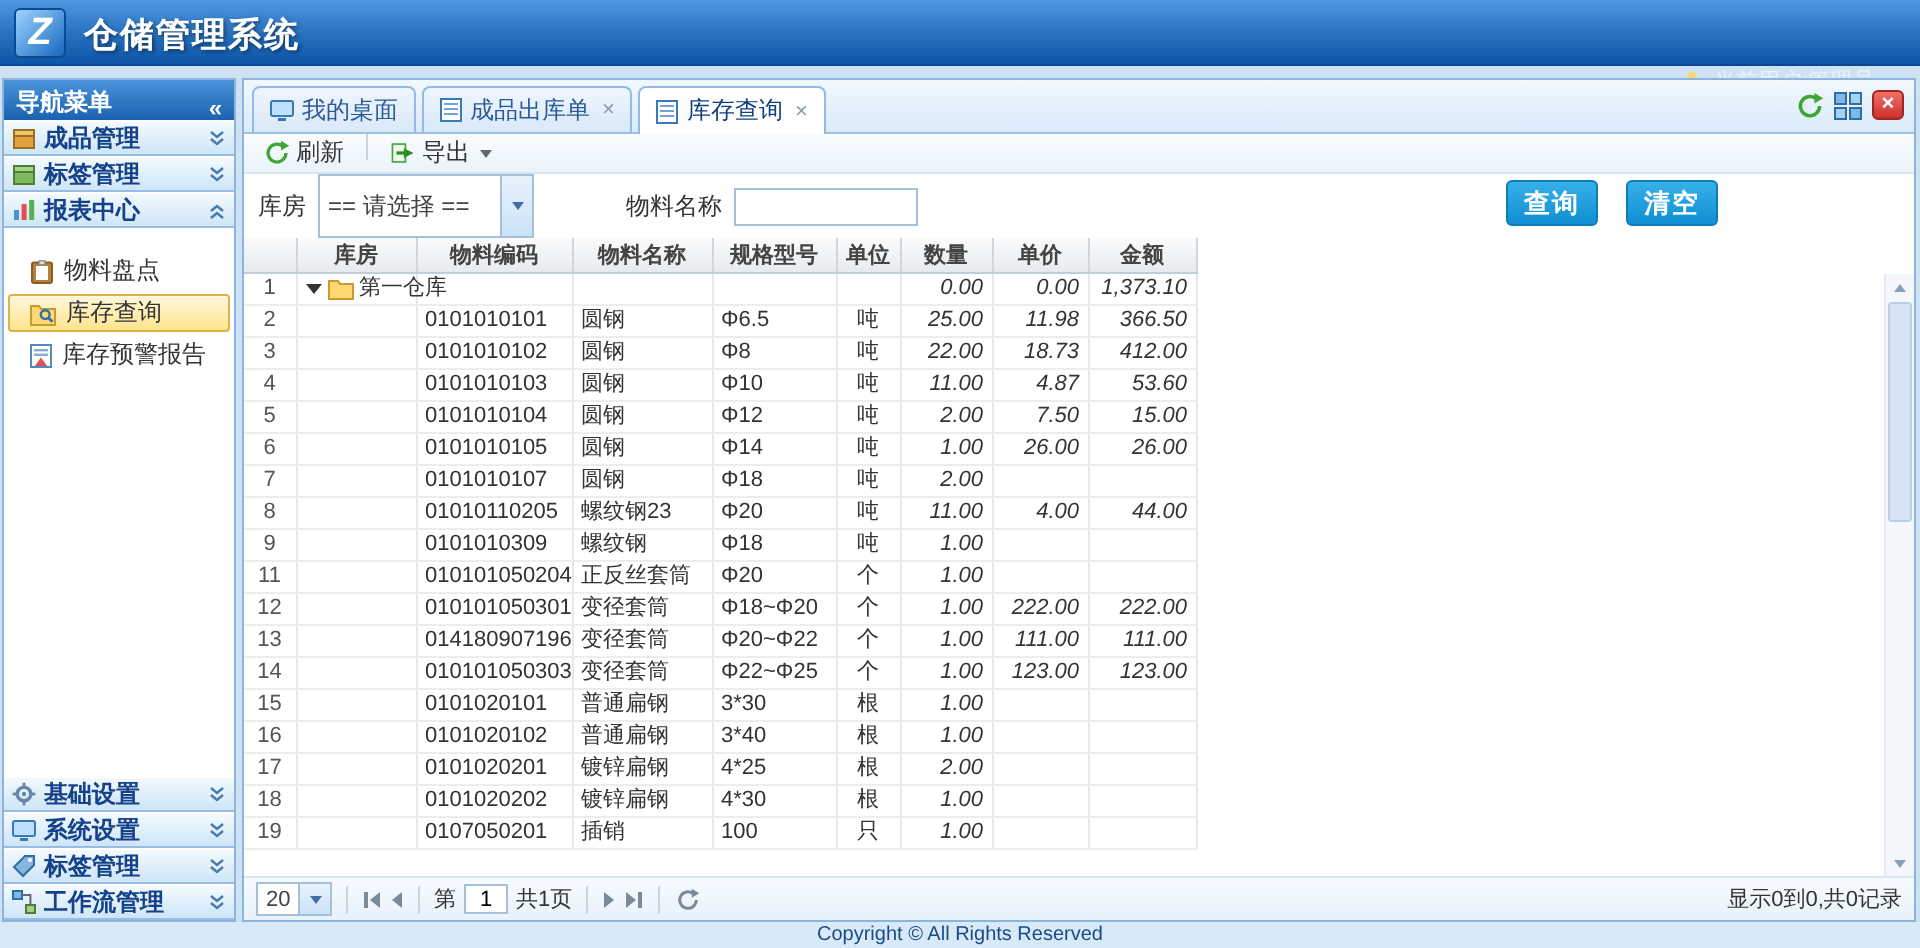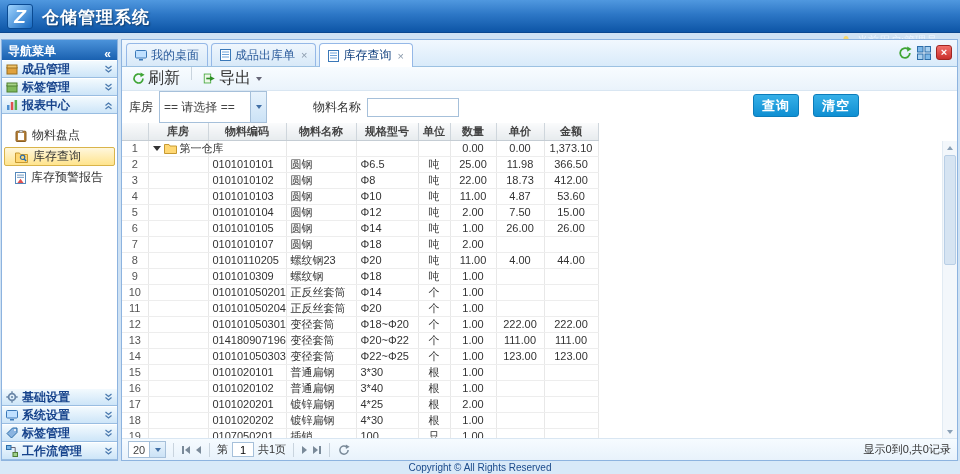--- a/index.html
+++ b/index.html
@@ -46,21 +46,21 @@
     padding:0 8px; font-size:12px; color:#2a5a9a; cursor:pointer; }
   .tab.active { background:#fff; color:#0f3f7e; height:24px; margin-bottom:-1px; }
   .tab-close { color:#8a9aac; font-size:11px; margin-left:2px; cursor:pointer; }
   .panel-tools { position:absolute; right:5px; top:5px; display:flex; align-items:center; gap:5px; }
   .red-close { width:16px; height:15px; background:linear-gradient(180deg,#f2706a,#c9302c);
     border:1px solid #a02622; border-radius:3px; color:#fff; font-size:11px; font-weight:bold;
     text-align:center; line-height:13px; cursor:pointer; }
 
   .toolbar { flex:0 0 20px; background:linear-gradient(180deg,#f8fcff,#eaf3fb);
     border-bottom:1px solid #d9e6f2; display:flex; align-items:flex-start; padding:0 5px; gap:2px;
-    font-size:16px; color:#333; }
+    font-size:12px; color:#333; }
   .tbtn { display:flex; align-items:center; gap:3px; padding:1px 5px; border-radius:3px; cursor:pointer; }
   .tsep { width:1px; height:13px; background:#c9d4de; margin:0 4px; }
   .tri-down-gray { width:0; height:0; border-left:3px solid transparent; border-right:3px solid transparent; border-top:4px solid #667; margin-left:2px; }
 
   .filterbar { flex:0 0 30px; display:flex; align-items:center; padding:0 7px; font-size:12px; color:#333; position:relative; background:#fff; }
   .flabel { margin-right:6px; }
   .ml46 { margin-left:46px; }
   .selbox { width:108px; height:32px; border:1px solid #a6c0da; background:#fff; display:flex; align-items:center; cursor:pointer; }
   .selval { flex:1; padding-left:4px; font-size:12px; color:#444; white-space:nowrap; overflow:hidden; }
   .selarrow { width:16px; height:100%; border-left:1px solid #a6c0da;
@@ -77,21 +77,21 @@
   .gridwrap { flex:1 1 auto; min-height:0; position:relative; background:#fff; overflow:hidden; }
   table.dgrid { border-collapse:collapse; table-layout:fixed; width:476px; }
   .dgrid th { height:17px; background:linear-gradient(180deg,#fafbfc,#e7ebee);
     border-bottom:1px solid #c5cdd4; border-right:1px solid #cfd6dc;
     font-size:11px; font-weight:bold; color:#444; text-align:center; white-space:nowrap; overflow:hidden; }
   .dgrid td { height:15px; line-height:15px; border-bottom:1px solid #ededed; border-right:1px solid #e8e8e8;
     font-size:11px; color:#333; padding:0 4px; white-space:nowrap; overflow:hidden; }
   .dgrid td.c-num { text-align:center; color:#555; padding:0 2px; }
   .dgrid td.c-left { text-align:left; }
   .dgrid td.c-center { text-align:center; }
-  .dgrid td.c-right { text-align:center; }
+  .dgrid td.c-right { text-align:right;font-style:italic; }
   .tree-cell { overflow:visible !important; }
   .tree-inner { display:flex; align-items:center; gap:3px; }
   .tree-toggle { width:0; height:0; border-left:4px solid transparent; border-right:4px solid transparent; border-top:5px solid #333; display:inline-block; cursor:pointer; flex:0 0 auto; }
   .vscroll { position:absolute; right:0; top:18px; bottom:0; width:15px; background:#f3f7fb; border-left:1px solid #e2ebf3; }
   .vthumb { position:absolute; left:1px; right:1px; top:14px; height:110px; background:#d6e4f2; border:1px solid #b9cfe6; border-radius:2px; }
   .varrow { position:absolute; left:0; width:100%; height:13px; display:flex; align-items:center; justify-content:center; }
   .varrow.up { top:0; } .varrow.down { bottom:0; }
   .tri-up-xs { width:0; height:0; border-left:3px solid transparent; border-right:3px solid transparent; border-bottom:4px solid #8aa0b6; }
   .tri-down-xs { width:0; height:0; border-left:3px solid transparent; border-right:3px solid transparent; border-top:4px solid #8aa0b6; }
 
@@ -509,31 +509,20 @@
             <td class="c-left"></td>
             <td class="c-left">0101010309</td>
             <td class="c-left">螺纹钢</td>
             <td class="c-left">Φ18</td>
             <td class="c-center">吨</td>
             <td class="c-right">1.00</td>
             <td class="c-right"></td>
             <td class="c-right"></td>
           </tr>
           <tr>
-            <td class="c-num">10</td>
-            <td class="c-left"></td>
-            <td class="c-left">010101050201</td>
-            <td class="c-left">正反丝套筒</td>
-            <td class="c-left">Φ14</td>
-            <td class="c-center">个</td>
-            <td class="c-right">1.00</td>
-            <td class="c-right"></td>
-            <td class="c-right"></td>
-          </tr>
-          <tr>
             <td class="c-num">11</td>
             <td class="c-left"></td>
             <td class="c-left">010101050204</td>
             <td class="c-left">正反丝套筒</td>
             <td class="c-left">Φ20</td>
             <td class="c-center">个</td>
             <td class="c-right">1.00</td>
             <td class="c-right"></td>
             <td class="c-right"></td>
           </tr>

